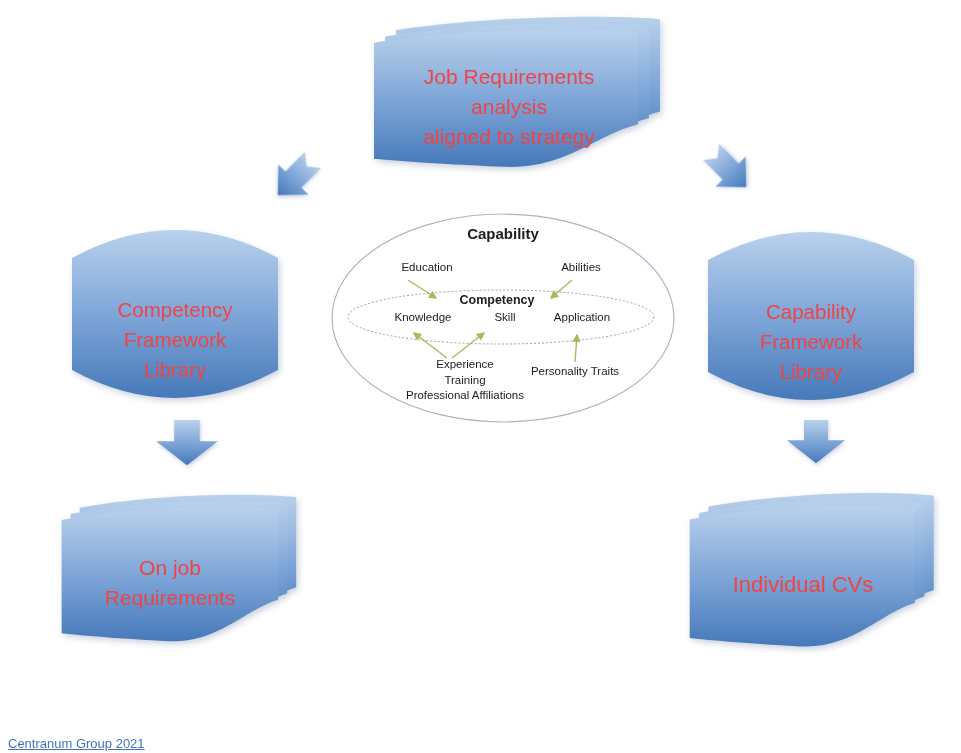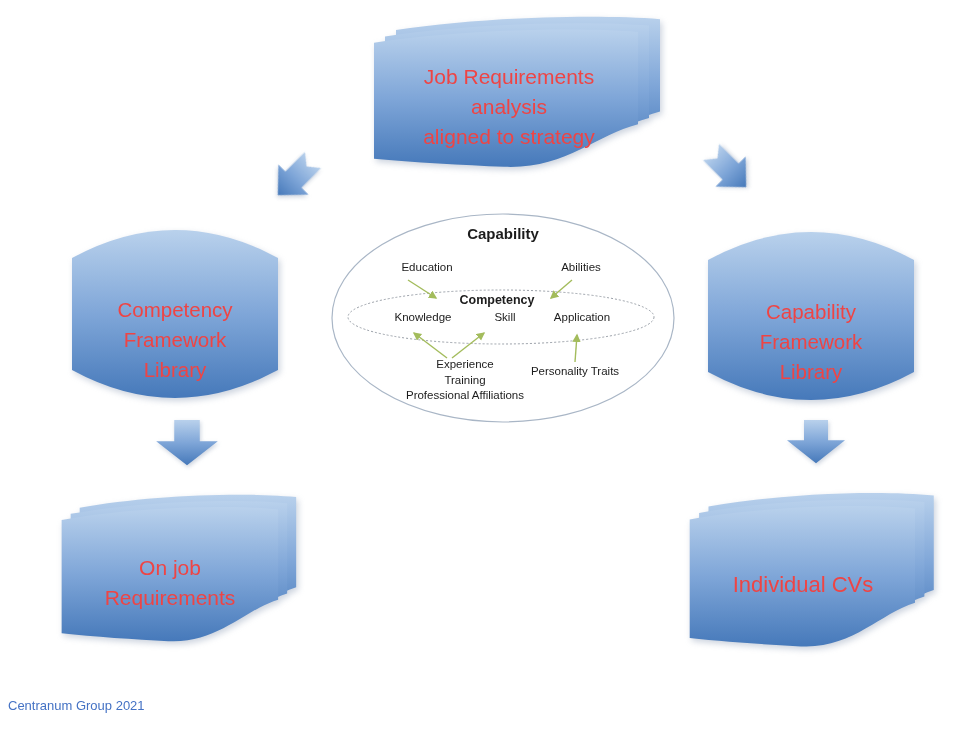--- a/index.html
+++ b/index.html
@@ -16,21 +16,21 @@
   .arrow{position:absolute;display:flex;align-items:center;justify-content:center;}
   .arrow svg{filter:drop-shadow(1px 2px 2px rgba(110,130,160,.35));}
   .venn{position:absolute;left:325px;top:205px;width:360px;height:225px;color:#1c1c1c;}
   .venn svg{position:absolute;left:0;top:0;width:100%;height:100%;}
   .vl{position:absolute;transform:translateX(-50%);white-space:nowrap;
       font-size:11.5px;color:#1c1c1c;}
   .vl.b{font-weight:bold;}
   .vl.multi{text-align:center;line-height:15.5px;}
   .caption{position:absolute;left:501px;top:462px;transform:translateX(-50%);
            font-size:22px;color:#151515;white-space:nowrap;}
-  .footer{position:absolute;left:8px;top:698px;font-size:13px;color:#4472c4;}
+  .footer{position:absolute;left:8px;top:736px;font-size:13px;color:#4472c4;text-decoration:underline;}
 </style>
 </head>
 <body>
 
 <div class="canvas">
 
   <svg width="0" height="0" style="position:absolute" aria-hidden="true">
     <defs>
       <linearGradient id="blueGrad" x1="0" y1="0" x2="0" y2="1">
         <stop offset="0" stop-color="#b9d1ec"></stop>

